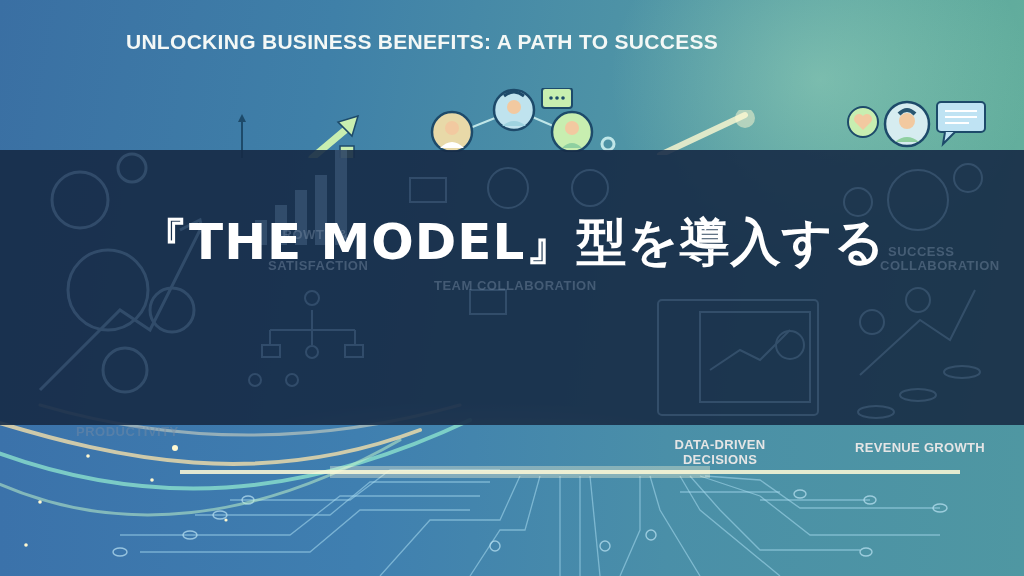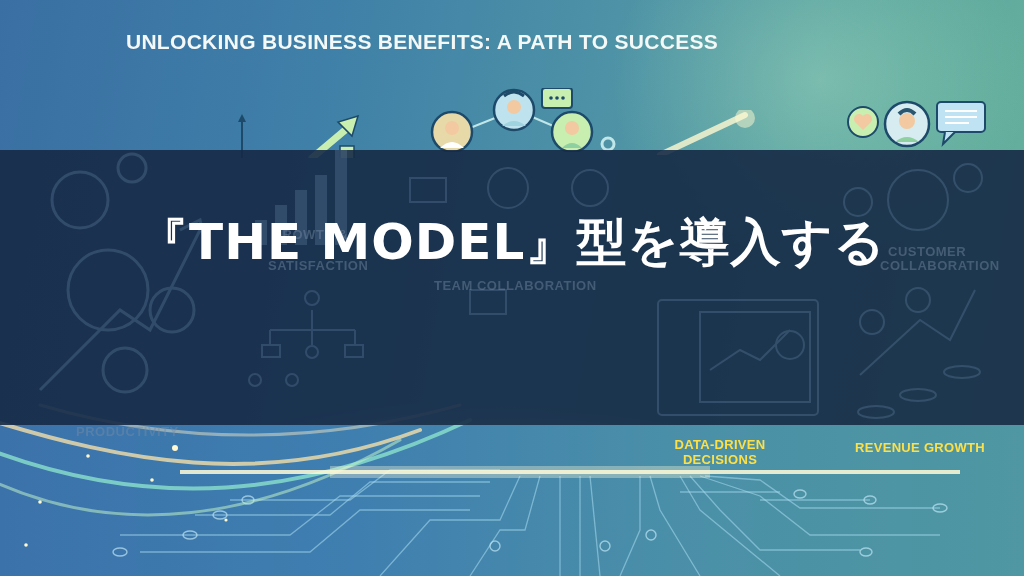--- a/index.html
+++ b/index.html
@@ -33,21 +33,21 @@
     position: absolute; color: rgba(120,140,165,0.45);
     font-family: "Liberation Sans", sans-serif; font-weight: bold; font-size: 13px;
     letter-spacing: 0.5px; white-space: nowrap;
   }
   .headline {
     position: absolute; left: 0; top: 204px; width: 1024px; text-align: center;
     color: #ffffff; font-family: "DejaVu Sans", sans-serif; font-weight: bold;
     font-size: 50px; line-height: 76px; letter-spacing: 1px;
   }
   .bottom-label {
-    position: absolute; color: #fde047; text-align: center;
+    position: absolute; color: #e5e5e5; text-align: center;
     font-family: "Liberation Sans", sans-serif; font-weight: bold; font-size: 13px;
     line-height: 15px; letter-spacing: 0.3px;
   }
   svg { display: block; }
 </style>
 </head>
 <body>
 
 <div class="stage"></div>
 <div class="bottom-tint"></div>
@@ -217,21 +217,21 @@
     <ellipse cx="876" cy="262" rx="18" ry="6"></ellipse>
     <ellipse cx="918" cy="245" rx="18" ry="6"></ellipse>
     <ellipse cx="962" cy="222" rx="18" ry="6"></ellipse>
   </g>
 </svg>
 
 <div class="ghost-label" style="left:76px;top:424px">PRODUCTIVITY</div>
 <div class="ghost-label" style="left:272px;top:227px">GROWTH &amp;</div>
 <div class="ghost-label" style="left:268px;top:258px">SATISFACTION</div>
 <div class="ghost-label" style="left:434px;top:278px">TEAM COLLABORATION</div>
-<div class="ghost-label" style="left:888px;top:244px">CUSTOMER</div>
+<div class="ghost-label" style="left:888px;top:244px">SUCCESS</div>
 <div class="ghost-label" style="left:880px;top:258px">COLLABORATION</div>
 
 <div class="headline">
   <div>『THE MODEL』型を導入する</div>
 </div>
 
 <div class="bottom-label" style="left:670px;top:437px;width:100px">
   <div>DATA-DRIVEN</div>
   <div>DECISIONS</div>
 </div>

